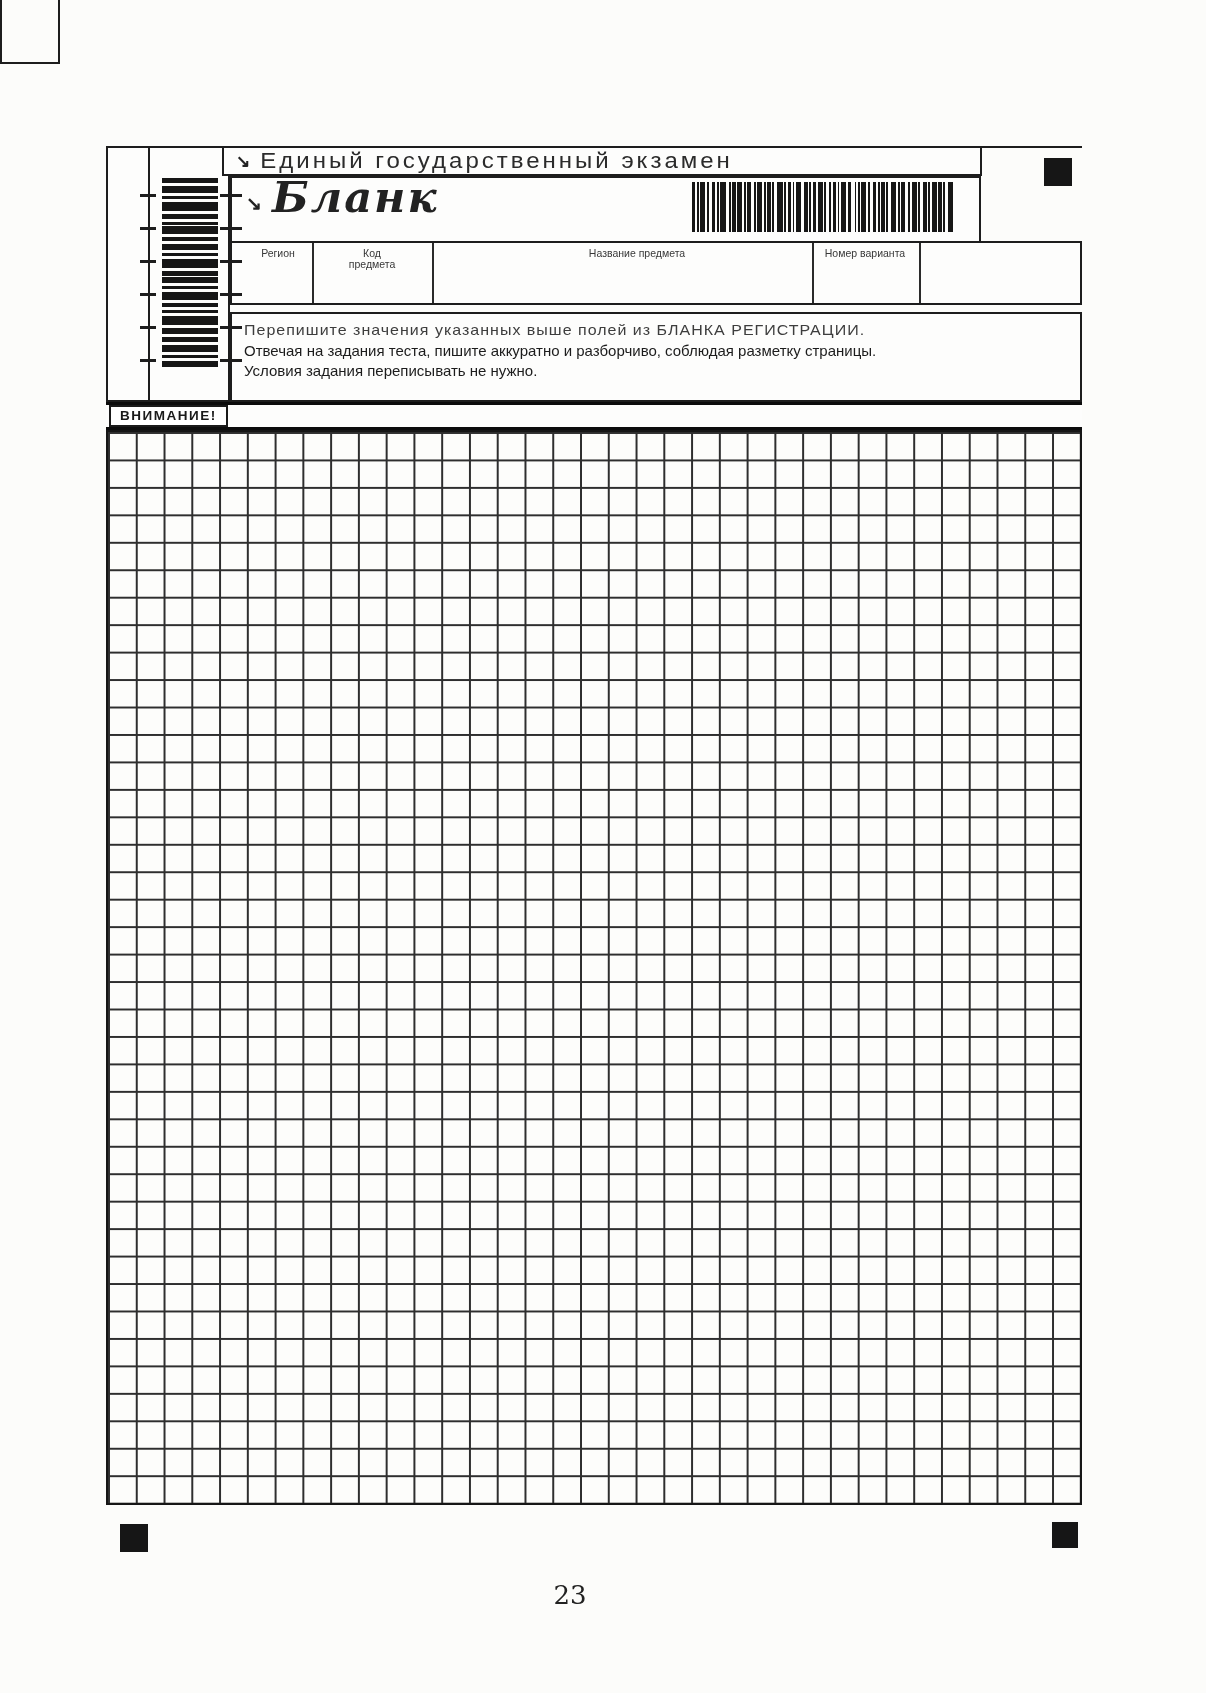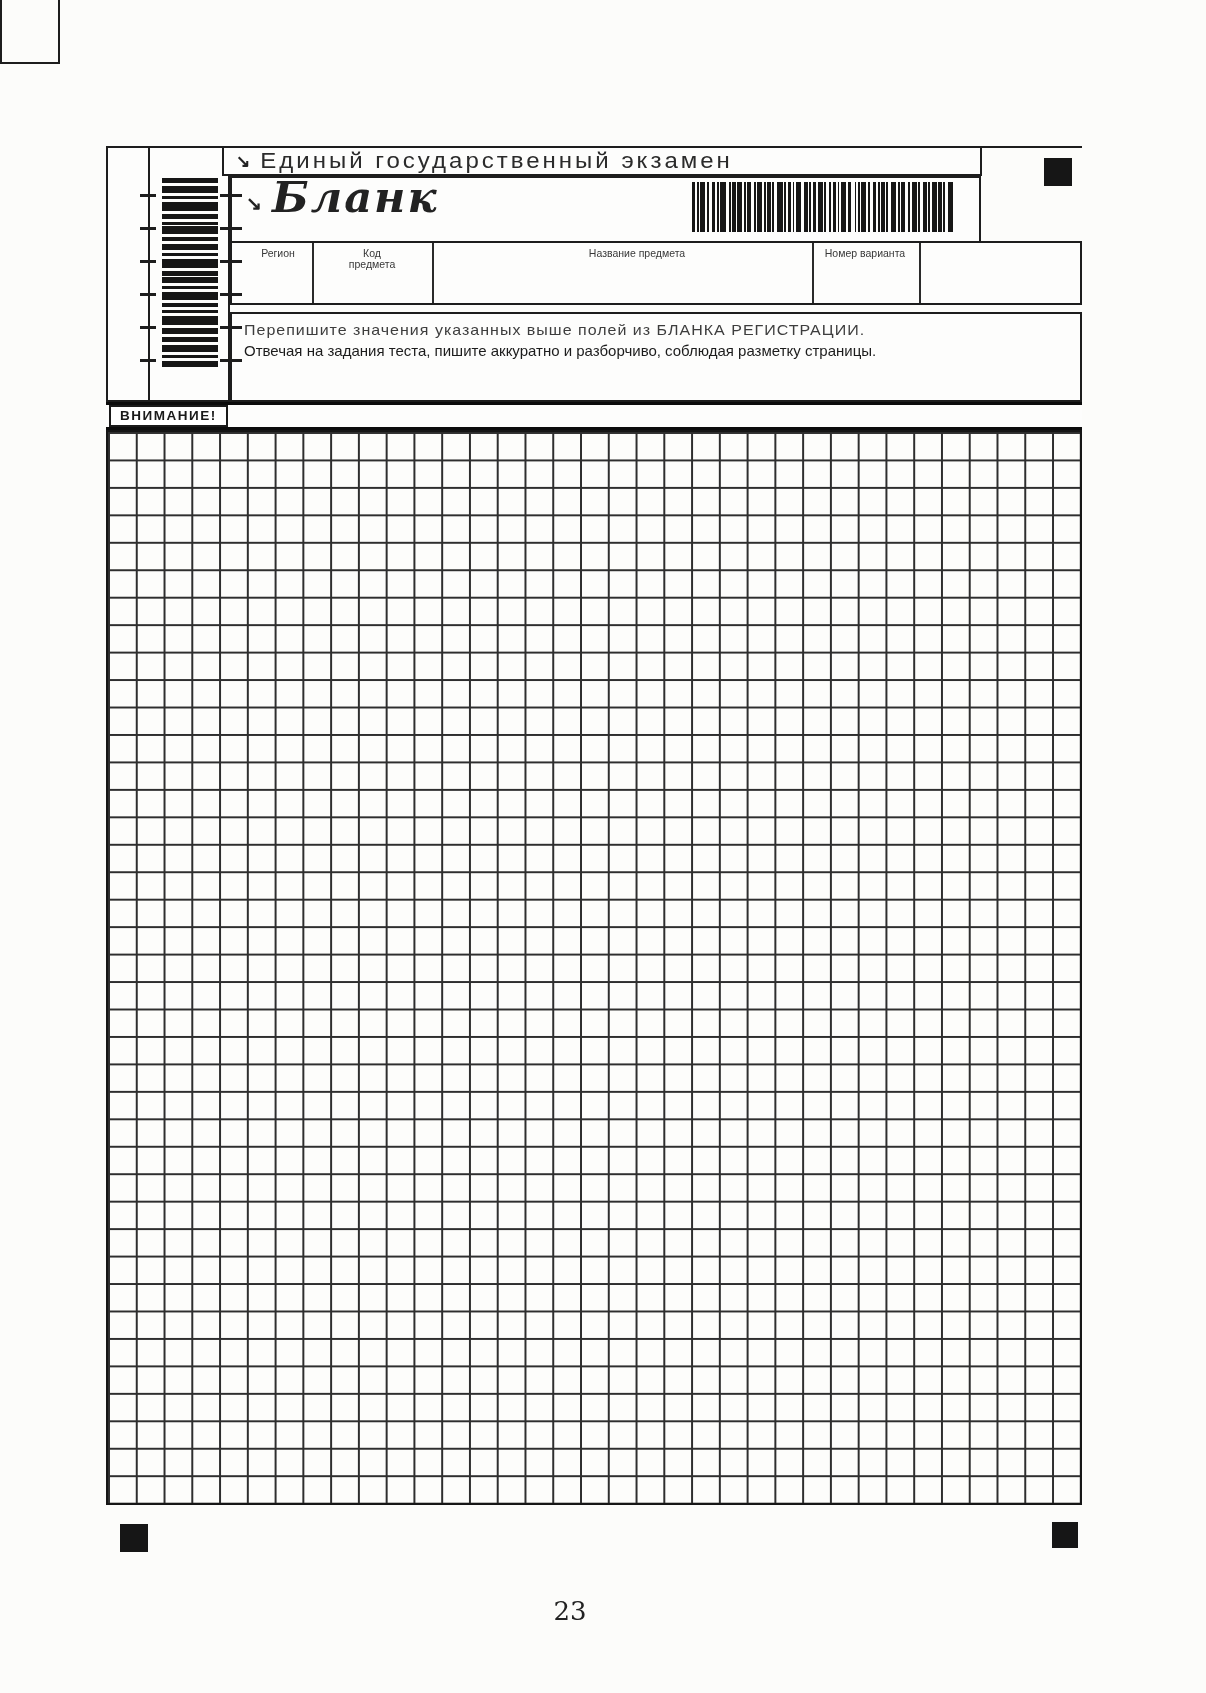--- a/index.html
+++ b/index.html
@@ -35,21 +35,21 @@
   .instrbox{left:230px;top:312px;width:852px;height:90px;padding:7px 12px;font-size:15px;line-height:20px;color:#1c1c1c;}
   .instr-first{font-size:16px;letter-spacing:1px;color:#3d3d3d;transform:scaleY(.95);transform-origin:left top;}
   
   .band{left:106px;top:402px;width:976px;height:28px;border-top:3px solid #0c0c0c;border-bottom:3px solid #0c0c0c;box-sizing:border-box;display:flex;align-items:center;background:#fdfdfc;}
   .band-label{border:2px solid #1a1a1a;font-size:13.5px;font-weight:bold;letter-spacing:1.5px;padding:1px 9px 2px 9px;margin-left:3px;color:#1a1a1a;background:#fff;}
   .band-text{font-size:15px;font-weight:bold;font-style:italic;margin-left:13px;color:#151515;white-space:nowrap;}
   
   .grid{left:106px;top:430px;width:976px;height:1075px;border:2px solid #161616;box-sizing:border-box;background-color:#fdfdfb;}
   
   .footer-note{left:178px;top:1537px;font-size:15.5px;color:#1c1c1c;}
-  .pagenum{left:515px;top:1580px;width:110px;text-align:center;font-family:"DejaVu Serif", serif;font-size:26px;color:#222;margin-top:16px;}
+  .pagenum{left:515px;top:1580px;width:110px;text-align:center;font-family:"DejaVu Serif", serif;font-size:26px;color:#222;}
 </style>
 </head>
 <body>
 
 <div class="page">
 
   <div class="sq" style="left:113px;top:150px;width:30px;height:34px;"></div>
   <div class="sq" style="left:1044px;top:158px;width:28px;height:28px;"></div>
   <div class="sq" style="left:112px;top:370px;width:28px;height:27px;"></div>
   <div class="sq" style="left:120px;top:1524px;width:28px;height:28px;"></div>
@@ -232,20 +232,21 @@
     <div class="flabel" style="left:46px;">Регион</div>
     <div class="flabel" style="left:140px;">Код
 предмета</div>
     <div class="flabel" style="left:390px;padding-left:30px;">Название предмета</div>
     <div class="flabel" style="left:633px;">Номер варианта</div>
   </div>
 
   <div class="box instrbox">
     <div class="instr-first">Перепишите значения указанных выше полей из БЛАНКА РЕГИСТРАЦИИ.</div>
     <div>Отвечая на задания теста, пишите аккуратно и разборчиво, соблюдая разметку страницы.</div>
+    <div>Условия задания переписывать не нужно.</div>
   </div>
 
   <div class="abs band">
     <span class="band-label">ВНИМАНИЕ!</span>
   </div>
 
   <div class="abs grid" style="background-image: linear-gradient(to right, rgb(46, 46, 46) 1.6px, transparent 1.6px), linear-gradient(rgb(46, 46, 46) 1.6px, transparent 1.6px); background-size: 27.7714px 27.4615px;"></div>
 
   <div class="abs pagenum">23</div>
 

